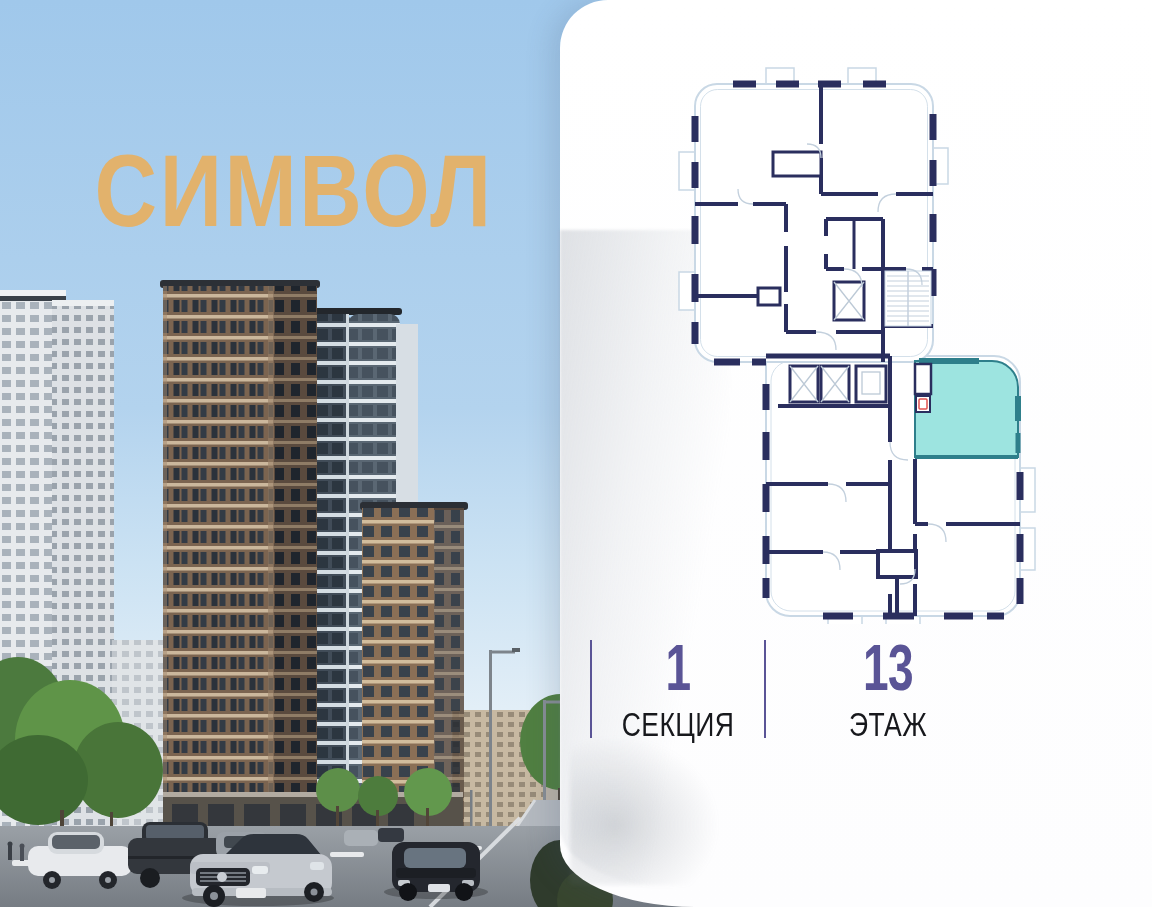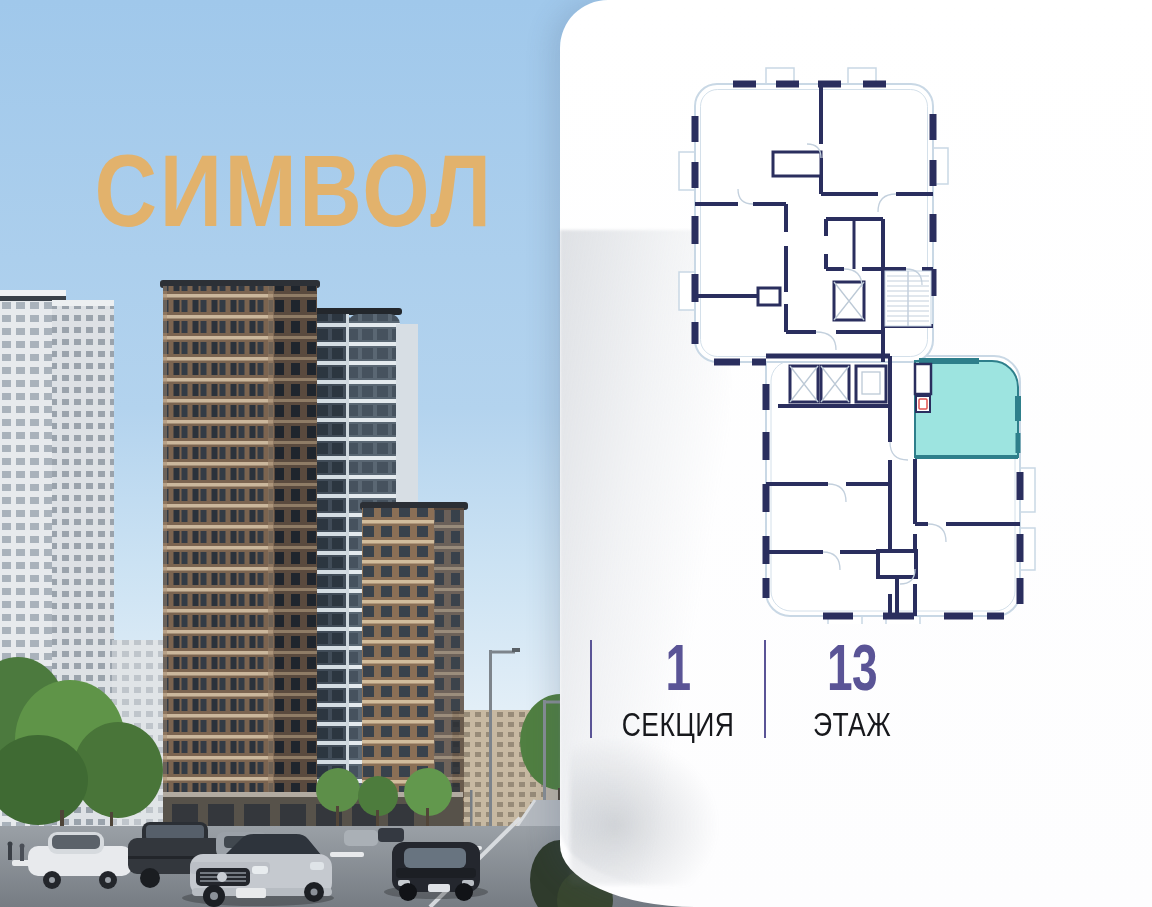--- a/index.html
+++ b/index.html
@@ -21,21 +21,21 @@
         background:radial-gradient(ellipse at 30% 60%,rgba(120,128,138,.30),rgba(255,255,255,0) 70%);
         filter:blur(2px);}
   .plan{position:absolute;left:118px;top:64px;}
   .info{position:absolute;left:30px;top:636px;width:532px;display:flex;align-items:flex-start;}
   .stat{text-align:center;}
   .stat .num{font-size:64px;font-weight:800;color:#5a5496;line-height:1;white-space:nowrap;
         transform:scaleX(.72);transform-origin:50% 50%;letter-spacing:-1px;}
   .stat .lbl{margin-top:7px;font-size:34px;font-weight:500;color:#17181c;line-height:1;white-space:nowrap;
         transform:scaleX(.78);transform-origin:50% 50%;letter-spacing:.5px;}
   .vdiv{width:2px;height:98px;background:#5a5496;margin-top:4px;flex:0 0 2px;}
-  .c1{flex:0 0 184px;} .c2{flex:0 0 172px;} .c3{flex:0 0 172px;}
+  .c1{flex:0 0 184px;} .c2{flex:0 0 172px;} .c3{flex:0 0 172px;margin-left:36px;}
 </style>
 </head>
 <body>
 
 <div class="stage">
 
   <svg class="photo" width="700" height="907" viewBox="0 0 700 907">
     <defs>
       <linearGradient id="sky" x1="0" y1="0" x2="0" y2="1">
         <stop offset="0" stop-color="#a0c8eb"></stop>

